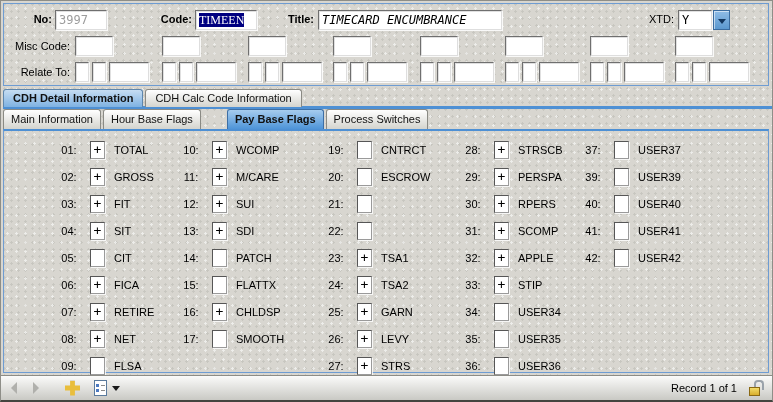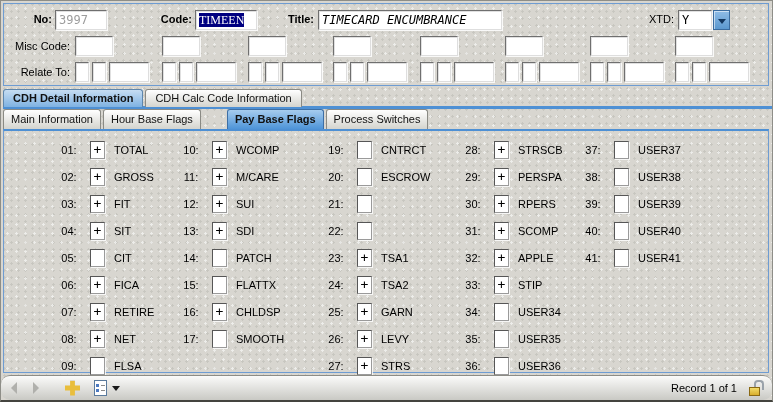--- a/index.html
+++ b/index.html
@@ -77,21 +77,21 @@
     box-shadow:1px 1px 0 rgba(255,255,255,.8);
     font-family:"DejaVu Sans Mono",monospace;font-size:13px;line-height:16px;
     text-align:center;color:#000;cursor:default;
   }
   .flag-label{font-size:11px;white-space:nowrap;}
   
   .status-bar{
     position:absolute;left:0;right:0;bottom:0;height:25px;box-sizing:border-box;
     background:linear-gradient(#fbfbfa,#c9c9c4);
     border-top:1px solid #8c8c86;
-    display:flex;align-items:center;padding:0 10px;border-radius:9px;
+    display:flex;align-items:center;padding:0 10px;
   }
   .nav-tri{width:0;height:0;border:6px solid transparent;margin-right:14px;}
   .nav-prev{border-right-color:#b0b0ac;border-left-width:0;}
   .nav-next{border-left-color:#b0b0ac;border-right-width:0;margin-left:2px;}
   .plus-icon{
     width:15px;height:15px;margin:0 14px 0 12px;background:var(--plus-icon-gold,#e9be3c);
     clip-path:polygon(34% 0,66% 0,66% 34%,100% 34%,100% 66%,66% 66%,66% 100%,34% 100%,34% 66%,0 66%,0 34%,34% 34%);
     filter:drop-shadow(0 0 1px #8a6516);
   }
   .form-icon{position:relative;width:13px;height:16px;background:#fff;border:1px solid #5a7a9c;box-sizing:border-box;}
@@ -376,38 +376,38 @@
             <span class="flag-label">USER36</span>
           </div>
         </div>
         <div class="flag-col" style="left: 574px;">
           <div class="flag-row">
             <span class="flag-num">37:</span>
             <span class="flag-box"></span>
             <span class="flag-label">USER37</span>
           </div>
           <div class="flag-row">
-            <span class="flag-num">38:</span>
-            <span class="flag-box"></span>
-            <span class="flag-label">USER38</span>
-          </div>
-          <div class="flag-row">
             <span class="flag-num">39:</span>
             <span class="flag-box"></span>
             <span class="flag-label">USER39</span>
           </div>
           <div class="flag-row">
             <span class="flag-num">40:</span>
             <span class="flag-box"></span>
             <span class="flag-label">USER40</span>
           </div>
           <div class="flag-row">
             <span class="flag-num">41:</span>
             <span class="flag-box"></span>
             <span class="flag-label">USER41</span>
+          </div>
+          <div class="flag-row">
+            <span class="flag-num">42:</span>
+            <span class="flag-box"></span>
+            <span class="flag-label">USER42</span>
           </div>
         </div>
       </div>
   </div>
 
   <div class="status-bar">
     <span class="nav-tri nav-prev"></span>
     <span class="nav-tri nav-next"></span>
     <span class="plus-icon"></span>
     <span class="form-icon"></span>

